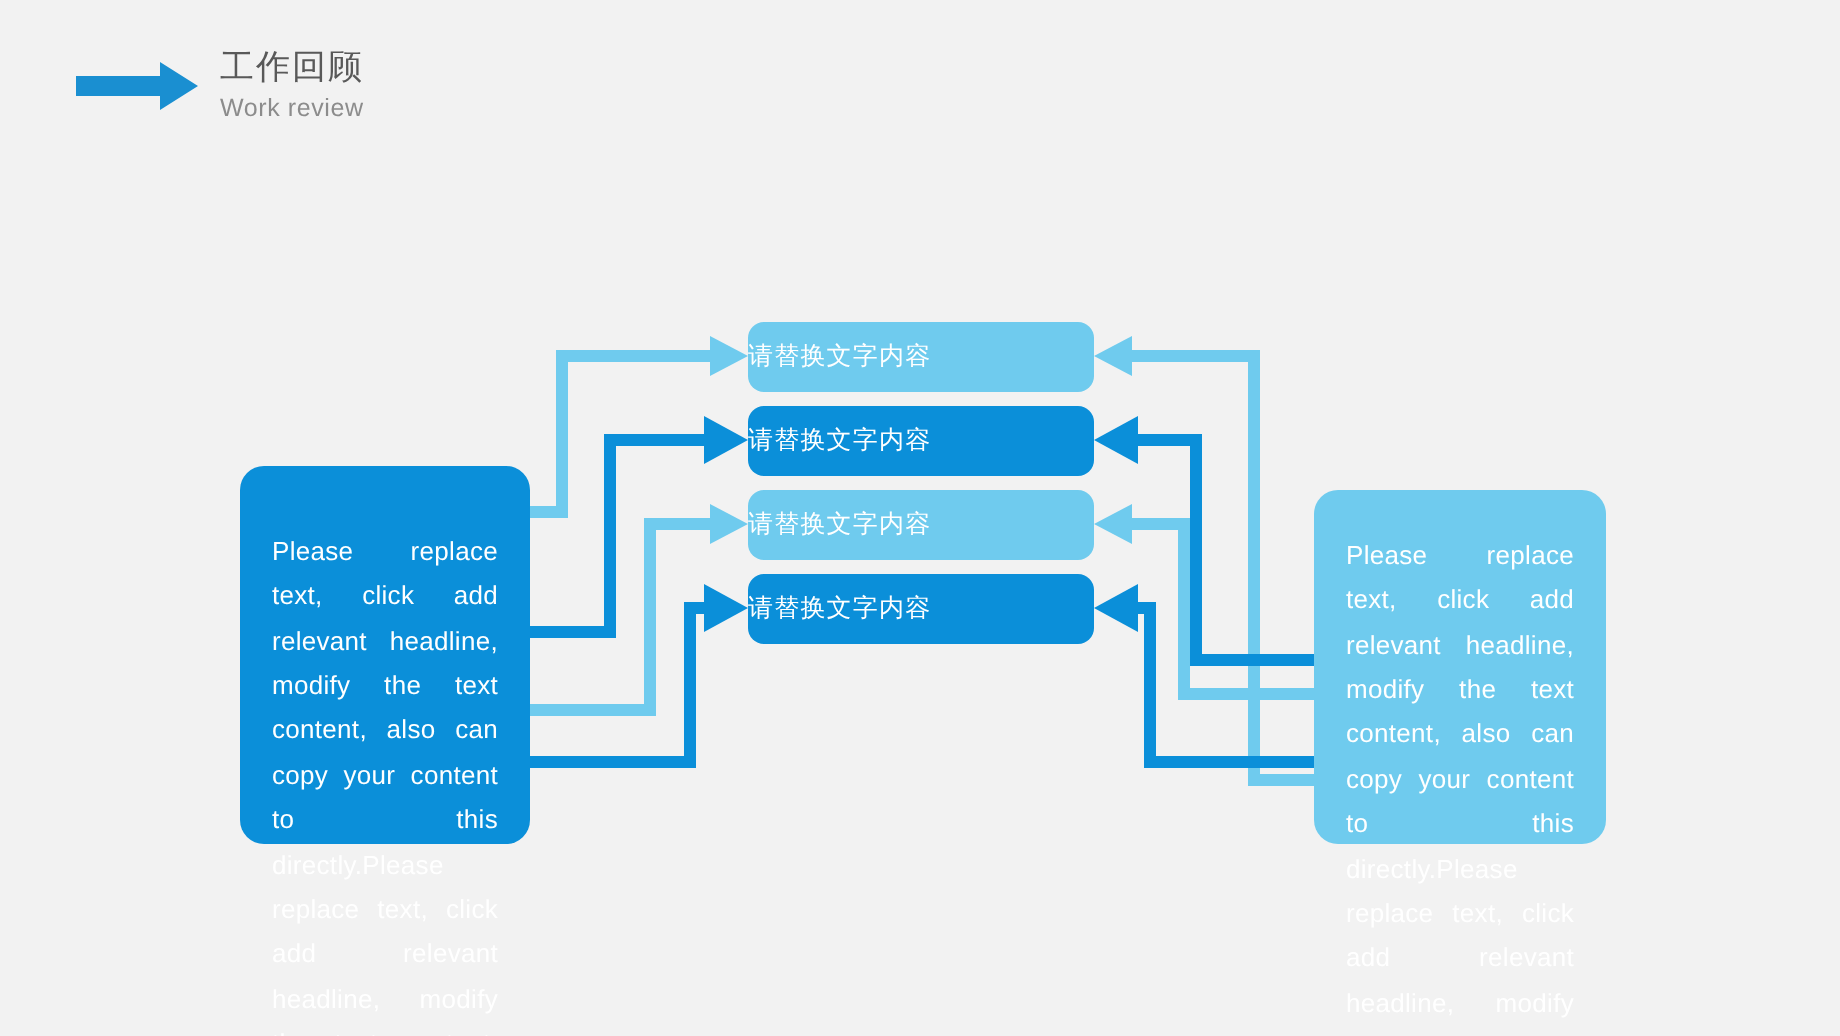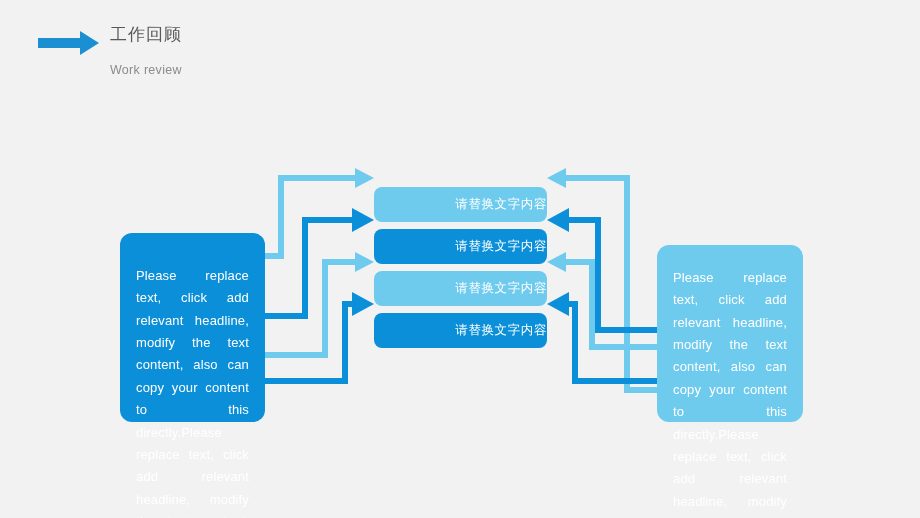--- a/index.html
+++ b/index.html
@@ -14,21 +14,21 @@
 
   
   .header{position:absolute;left:38px;top:26px;display:flex;align-items:flex-start;}
   .header-arrow{width:62px;height:26px;position:relative;margin-top:4px;}
   .header-title-wrap{margin-left:10px;line-height:1;}
   .header-title{
     font-size:17px;color:#595959;letter-spacing:1px;
     font-family:"DejaVu Sans","Liberation Sans",sans-serif;
   }
   .header-sub{
-    font-size:12.5px;color:#8c8c8c;margin-top:21px;letter-spacing:.3px;
+    font-size:12.5px;color:#8c8c8c;margin-top:5px;letter-spacing:.3px;
   }
 
   
   .side-box{
     position:absolute;border-radius:12px;
     box-sizing:border-box;
     padding:16px 16px 14px 16px;
     color:#ffffff;
     font-size:13px;
     line-height:1.72;
@@ -43,25 +43,24 @@
   .side-right{
     left:657px;top:245px;width:146px;height:177px;
     background:#6fcbee;
   }
   .side-right .side-text{padding-top:6px;}
 
   
   .center-box{
     position:absolute;left:374px;width:173px;height:35px;
     border-radius:8px;
-    display:flex;align-items:center;justify-content:flex-end;
+    display:flex;align-items:center;justify-content:flex-start;
     color:#ffffff;
     font-size:12.5px;letter-spacing:.6px;
     font-family:"DejaVu Sans","Liberation Sans",sans-serif;
-    margin-top:26px;
   }
   .cb-light{background:#6fcbee;}
   .cb-dark{background:#0b8fd9;}
 
   
   .wires{position:absolute;left:0;top:0;width:920px;height:518px;pointer-events:none;}
 </style>
 </head>
 <body>
 

